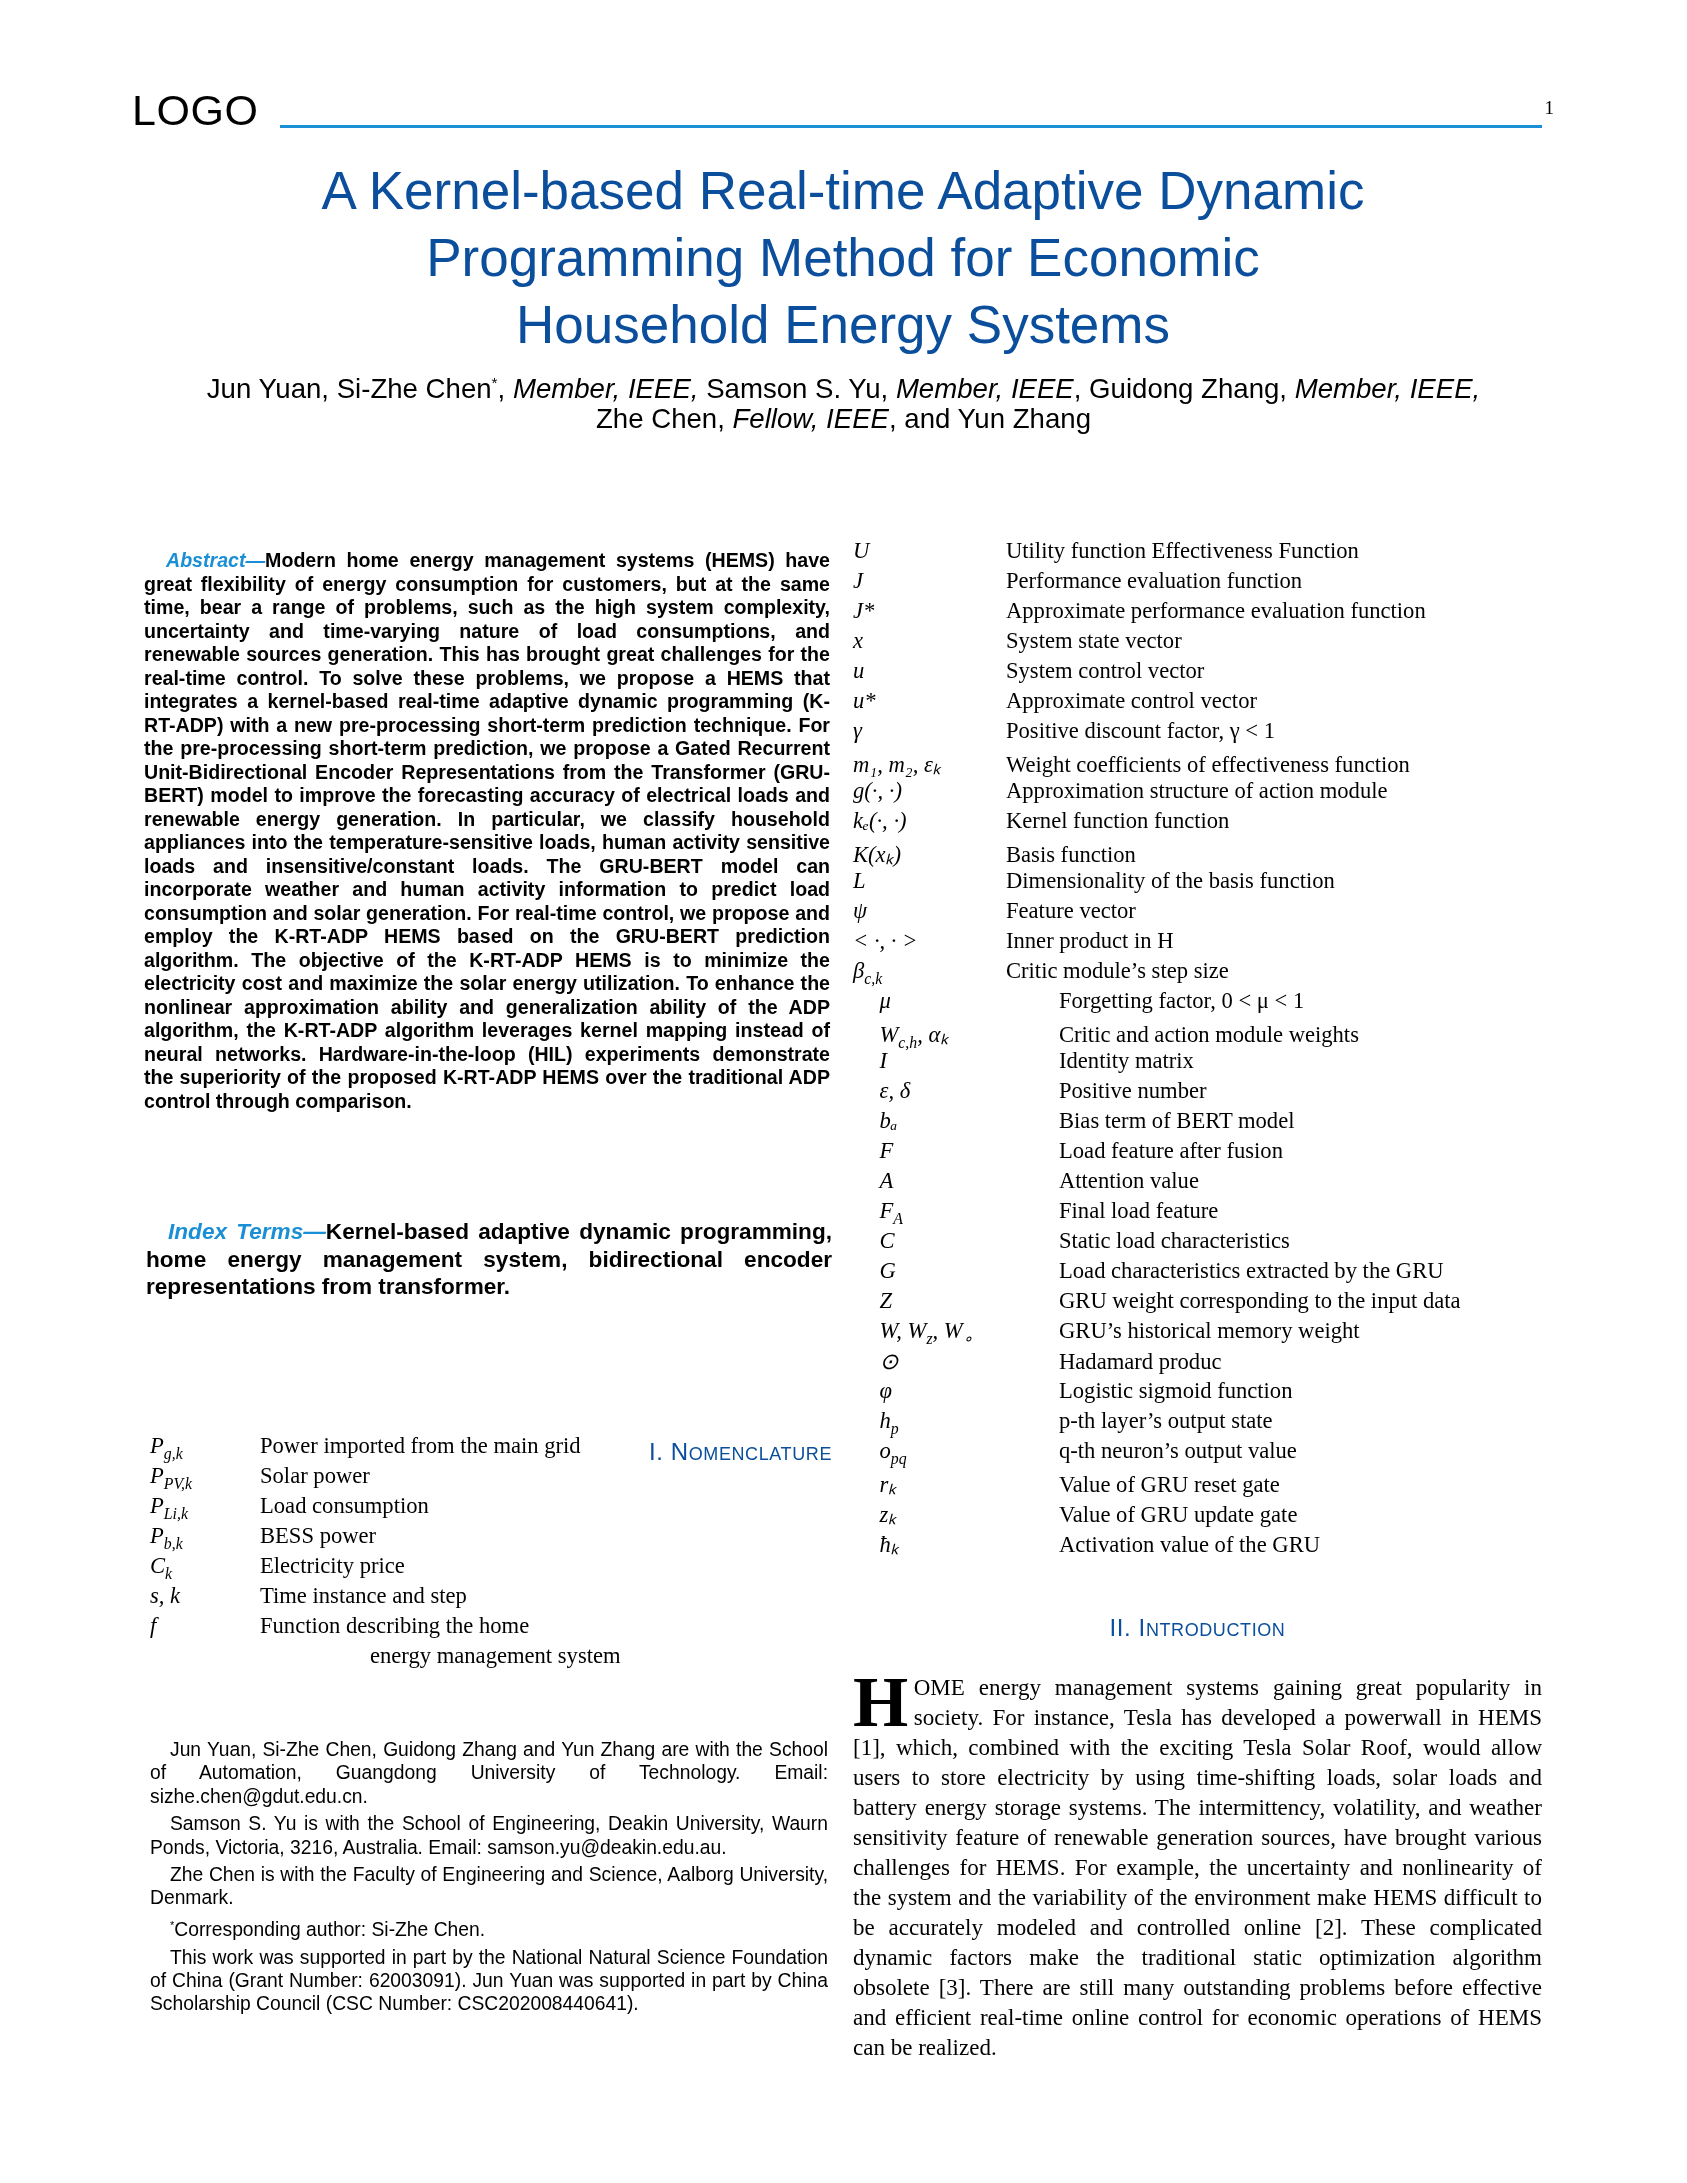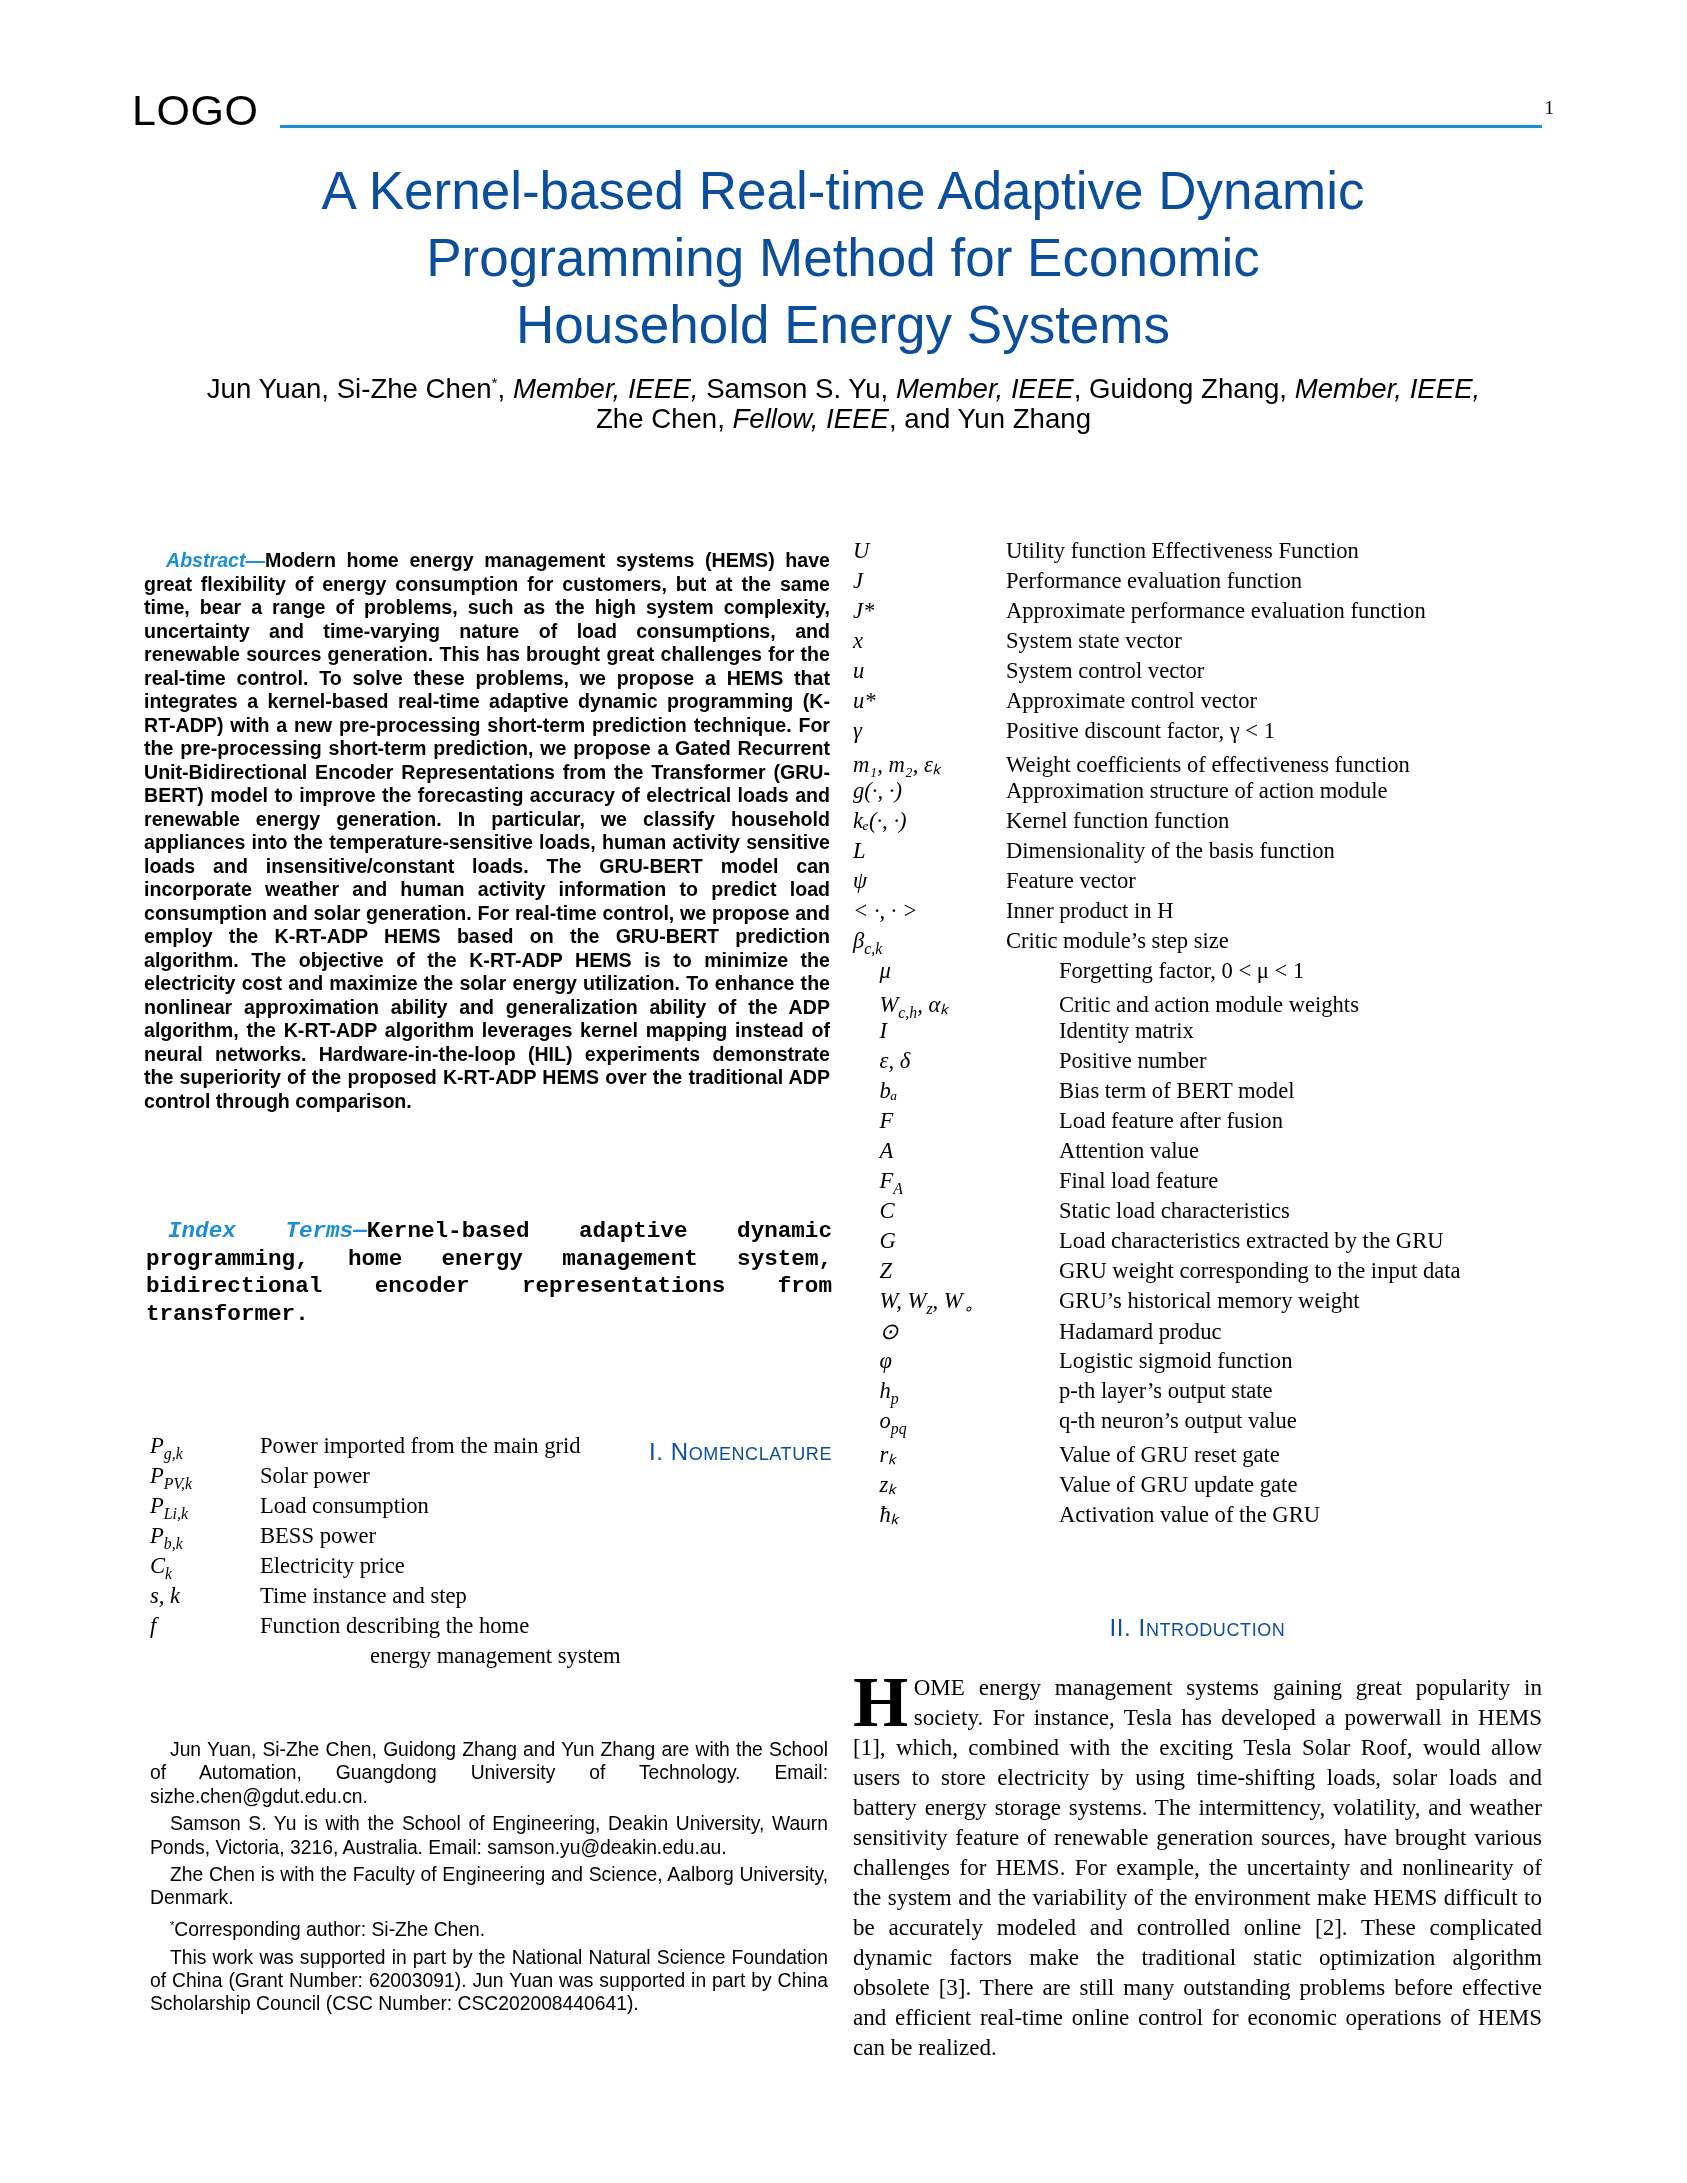--- a/index.html
+++ b/index.html
@@ -11,21 +11,21 @@
   #page-number { position: absolute; right: 0; top: 8.8px; font-family: "Liberation Serif", serif; font-size: 19px; }
 
   #title { position: absolute; left: 165px; width: 1356px; top: 157px; text-align: center; font-family: "Liberation Sans", sans-serif; font-size: 53px; line-height: 67px; color: #0b4e9c; }
   #authors { position: absolute; left: 110px; width: 1467px; top: 368px; text-align: center; font-family: "Liberation Sans", sans-serif; font-size: 27.6px; line-height: 30px; }
   #authors i { font-style: italic; }
   #authors sup { font-size: 15.4px; }
 
   #abstract { position: absolute; left: 144px; top: 549px; width: 686px; font-family: "Liberation Sans", sans-serif; font-weight: bold; font-size: 19.6px; line-height: 23.5px; text-align: justify; }
   .kw { color: #1a8fd6; font-style: italic; }
   #abstract p, #index-terms p { margin: 0; text-indent: 22px; }
-  #index-terms { position: absolute; left: 146px; top: 1218px; width: 686px; font-family: Liberation Mono, monospace; font-weight: bold; font-size: 22.6px; line-height: 27.6px; text-align: justify; }
+  #index-terms { position: absolute; left: 146px; top: 1218px; width: 686px; font-family: Liberation Sans, sans-serif; font-weight: bold; font-size: 22.6px; line-height: 27.6px; text-align: justify; }
 
   .section-heading { position: absolute; font-family: "Liberation Sans", sans-serif; color: #0b4e9c; font-size: 24px; text-align: center; letter-spacing: 0.6px; }
   .section-heading .sc { font-size: 18px; }
 
   .nom-list { position: absolute; font-family: "Liberation Serif", serif; font-size: 22.6px; }
   .nom-row { display: flex; height: 30px; align-items: baseline; }
   .nom-sym { font-style: italic; flex: 0 0 auto; }
   .nom-desc { flex: 1 1 auto; }
 
   #nom-left { left: 150px; top: 1433px; width: 684px; }
@@ -160,20 +160,24 @@
     </div>
     <div class="nom-row">
       <span class="nom-sym">g(·, ·)</span>
       <span class="nom-desc">Approximation structure of action module</span>
     </div>
     <div class="nom-row">
       <span class="nom-sym">kₑ(·, ·)</span>
       <span class="nom-desc">Kernel function function</span>
     </div>
     <div class="nom-row">
+      <span class="nom-sym">K(xₖ)</span>
+      <span class="nom-desc">Basis function</span>
+    </div>
+    <div class="nom-row">
       <span class="nom-sym">L</span>
       <span class="nom-desc">Dimensionality of the basis function</span>
     </div>
     <div class="nom-row">
       <span class="nom-sym">ψ</span>
       <span class="nom-desc">Feature vector</span>
     </div>
     <div class="nom-row">
       <span class="nom-sym">&lt; ·, · &gt;</span>
       <span class="nom-desc">Inner product in H</span>

